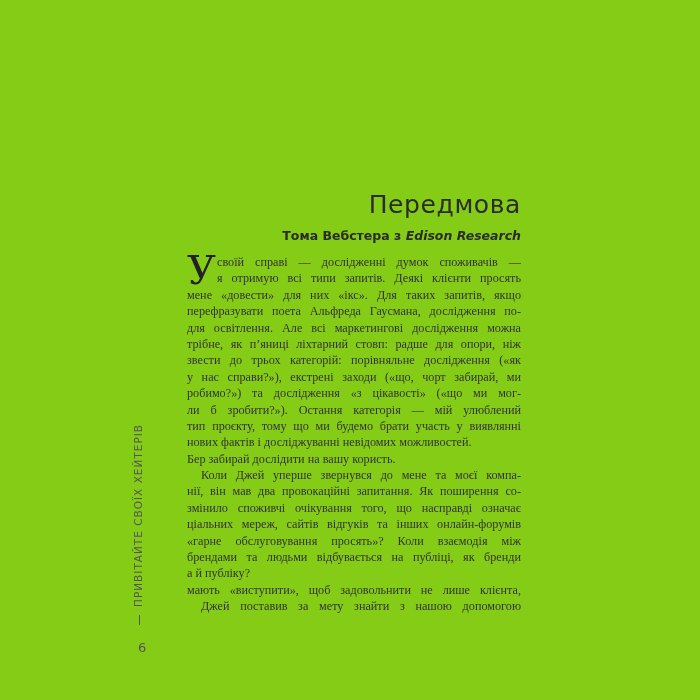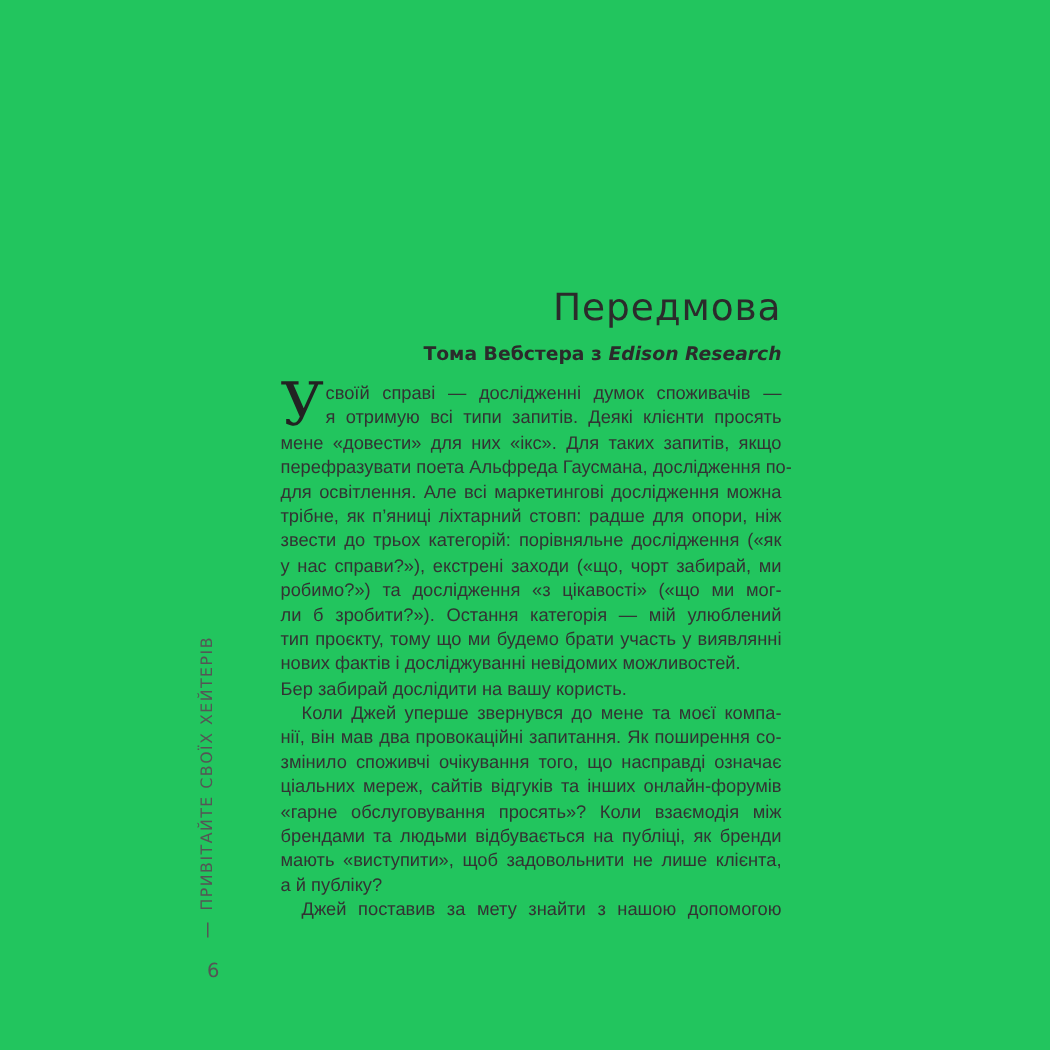--- a/index.html
+++ b/index.html
@@ -1,31 +1,31 @@
 <!DOCTYPE html>
 <html><head>
 <meta charset="utf-8">
 <style>
   html, body { margin: 0; padding: 0; background: #ffffff; }
   body { width: 700px; height: 700px; position: relative; overflow: hidden; color: #2a2a2a; }
-  .page { position: absolute; left: 0; top: 0; width: 700px; height: 700px; background: #22c55e; }
+  .page { position: absolute; left: 0; top: 0; width: 700px; height: 700px; background: #84cc16; }
   .title {
     position: absolute; right: 179px; top: 190px;
     font-family: "DejaVu Sans", sans-serif; font-size: 25px; font-weight: normal;
     color: #2b2b2b; letter-spacing: 0.6px; white-space: nowrap;
   }
   .subtitle {
     position: absolute; right: 179px; top: 228px;
     font-family: "DejaVu Sans", sans-serif; font-size: 12.5px; font-weight: bold;
     color: #2b2b2b; white-space: nowrap;
   }
   .subtitle i { }
   .body-text {
     position: absolute; left: 187px; top: 254px; width: 334px;
-    font-family: Liberation Sans, sans-serif; font-size: 12.2px;
+    font-family: Liberation Serif, serif; font-size: 12.2px;
     line-height: 16.4px; color: #333333; text-align: justify; hyphens: manual;
   }
   .line { display: block; text-align: justify; text-align-last: justify; white-space: nowrap; overflow: visible; height: 16.4px; }
   .line.last { text-align-last: left; }
   .line.indent { padding-left: 14px; }
   .line.hang { padding-left: 30px; }
   .dropcap {
     position: absolute; left: 187px; top: 252px;
     font-family: "DejaVu Serif", "Liberation Serif", serif; font-size: 40px; line-height: 36px;
     color: #222222;
@@ -65,21 +65,21 @@
     <span class="line">ли б зробити?»). Остання категорія — мій улюблений</span>
     <span class="line">тип проєкту, тому що ми будемо брати участь у виявлянні</span>
     <span class="line last">нових фактів і досліджуванні невідомих можливостей.</span>
     <span class="line last">Бер забирай дослідити на вашу користь.</span>
     <span class="line indent">Коли Джей уперше звернувся до мене та моєї компа-</span>
     <span class="line">нії, він мав два провокаційні запитання. Як поширення со-</span>
     <span class="line">змінило споживчі очікування того, що насправді означає</span>
     <span class="line">ціальних мереж, сайтів відгуків та інших онлайн-форумів</span>
     <span class="line">«гарне обслуговування просять»? Коли взаємодія між</span>
     <span class="line">брендами та людьми відбувається на публіці, як бренди</span>
+    <span class="line last">а й публіку?</span>
     <span class="line">мають «виступити», щоб задовольнити не лише клієнта,</span>
-    <span class="line last">а й публіку?</span>
     <span class="line indent">Джей поставив за мету знайти з нашою допомогою</span>
   </div>
 
   <div class="side"><span class="side-bar"></span><span>ПРИВІТАЙТЕ СВОЇХ ХЕЙТЕРІВ</span></div>
 
   <div class="page-number">6</div>
 </div>
 
 </body></html>

